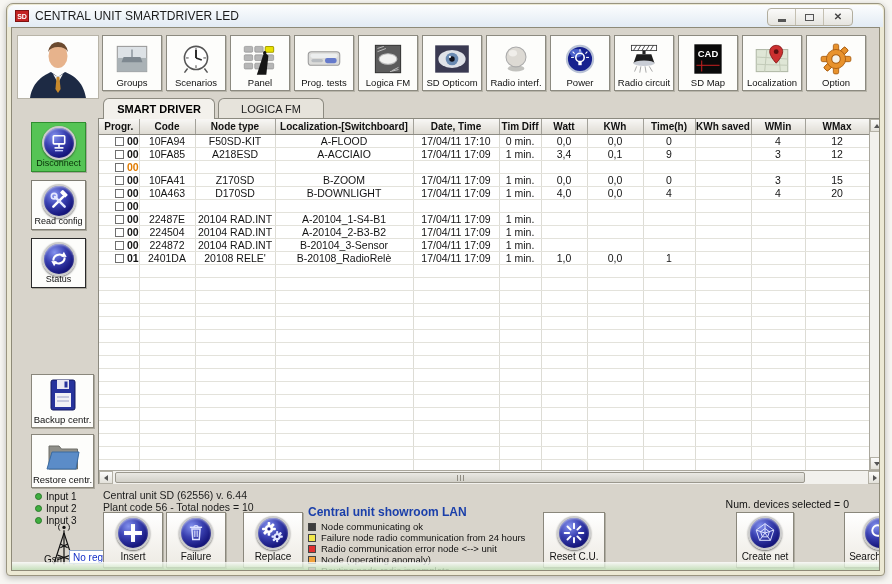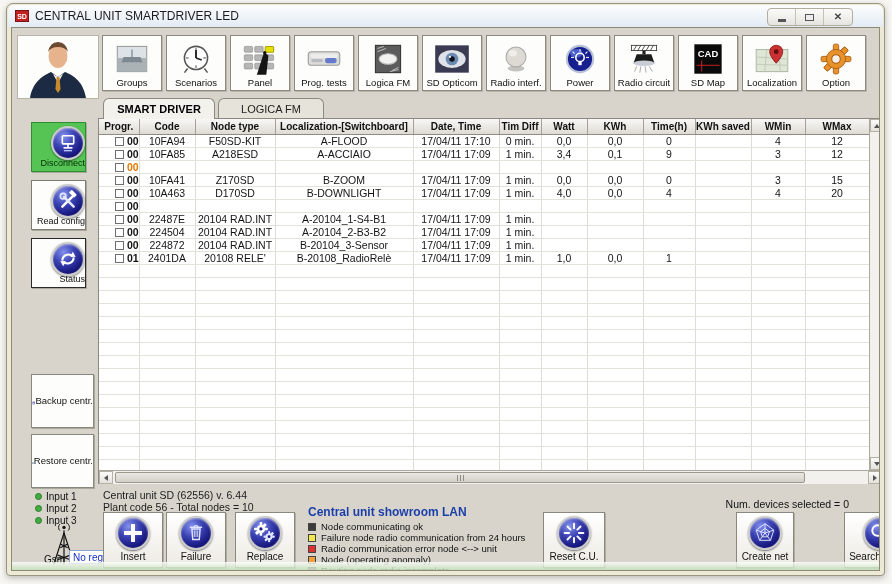--- a/index.html
+++ b/index.html
@@ -64,31 +64,31 @@
   .tri-down { width:0; height:0; border-left:3px solid transparent; border-right:3px solid transparent; border-top:4px solid #555; }
   .hscroll { position:absolute; left:0; top:351px; width:783px; height:14px; background:#f2f1ed; border-top:1px solid #aaa79d; }
   .harrow { position:absolute; top:0; width:14px; height:13px; background:linear-gradient(#fcfcfb,#e3e1da); border:1px solid #b4b1a6; display:flex; align-items:center; justify-content:center; }
   .harrow.left { left:0; } .harrow.right { right:0; }
   .tri-left { width:0; height:0; border-top:3px solid transparent; border-bottom:3px solid transparent; border-right:4px solid #555; }
   .tri-right { width:0; height:0; border-top:3px solid transparent; border-bottom:3px solid transparent; border-left:4px solid #555; }
   .hthumb { position:absolute; left:16px; top:1px; width:690px; height:11px; background:linear-gradient(#e9e8e3,#d2d0c8); border:1px solid #9b988e; border-radius:2px; display:flex; align-items:center; justify-content:center; gap:2px; }
   .hthumb i { display:block; width:1px; height:6px; background:#8f8c82; }
 
   
-  .sbtn { position:absolute; left:19px; width:55px; height:50px; background:#fdfdfb; border:1px solid #7e7c72; display:flex; flex-direction:column; align-items:flex-end; box-shadow:1px 1px 0 #aaa79c; }
+  .sbtn { position:absolute; left:19px; width:55px; height:50px; background:#fdfdfb; border:1px solid #7e7c72; display:flex; flex-direction:column; align-items:center; box-shadow:1px 1px 0 #aaa79c; }
   .sbtn .blab { font-size:9px; color:#111; margin-top:-2px; white-space:nowrap; }
   .sbtn.green { background:#55c455; border-color:#2f8e2f; }
   .sbtn.green .blab { color:#073007; }
   .sbtn.dark { border-color:#2a2a2a; }
   .bico { width:34px; height:34px; border-radius:50%; margin-top:3px;
     background:radial-gradient(circle at 35% 28%, #8492ee 0%, #3a41b2 38%, #16167c 72%, #0a0a52 100%);
     border:2px solid #cbcbcb; box-shadow:0 1px 2px rgba(0,0,0,.55), inset 0 1px 2px rgba(255,255,255,.55);
     display:flex; align-items:center; justify-content:center; }
   .bico svg { width:26px; height:26px; }
-  .fileb { position:absolute; left:19px; width:63px; background:#fdfdfb; border:1px solid #8a877c; display:flex; align-items:center; box-shadow:1px 1px 0 #aaa79c; }
+  .fileb { position:absolute; left:19px; width:63px; background:#fdfdfb; border:1px solid #8a877c; display:flex; flex-direction:column; align-items:center; box-shadow:1px 1px 0 #aaa79c; }
   .fileb svg { width:40px; height:36px; margin-top:3px; }
   .fileb .blab { font-size:9.5px; color:#111; padding-bottom:2px; white-space:nowrap; }
 
   .inputrow { position:absolute; left:23px; display:flex; align-items:center; gap:4px; font-size:10px; color:#111; }
   .dot { width:7px; height:7px; border-radius:50%; background:#3fae3f; border:1px solid #2a7a2a; }
   .gsm { position:absolute; left:32px; top:526px; font-size:10px; color:#111; }
   .noreg { position:absolute; left:57px; top:522px; font-size:10px; color:#1530c8; background:#fff; border:1px solid #8aa4cc; padding:0 3px; height:14px; line-height:13px; }
   .antenna { position:absolute; left:30px; top:492px; width:44px; height:48px; }
 
   
@@ -829,21 +829,21 @@
               <path d="M13.5,9 a2.5,2 0 0 1 5,0" fill="none" stroke="#dfe4ff" stroke-width="1.5"></path>
               <g stroke="#dfe4ff" stroke-width="1">
                 <line x1="14" y1="13" x2="14" y2="21"></line>
                 <line x1="16" y1="13" x2="16" y2="21"></line>
                 <line x1="18" y1="13" x2="18" y2="21"></line>
               </g>
             </svg>
           </div>
       <span class="blab">Failure</span>
     </div>
-    <div class="abtn" style="left:223px; width:60px;">
+    <div class="abtn" style="left:231px; width:60px;">
       <div class="bico">
             <svg viewBox="0 0 32 32">
               <g fill="#fff">
                 <rect x="9.4" y="2.5" width="3.2" height="17" rx="1"></rect>
                 <rect x="2.5" y="9.4" width="17" height="3.2" rx="1"></rect>
                 <rect x="9.4" y="2.5" width="3.2" height="17" rx="1" transform="rotate(45 11 11)"></rect>
                 <rect x="2.5" y="9.4" width="17" height="3.2" rx="1" transform="rotate(-45 11 11)"></rect>
                 <circle cx="11" cy="11" r="5"></circle>
               </g>
               <circle cx="11" cy="11" r="2" fill="#1c1c86"></circle>

